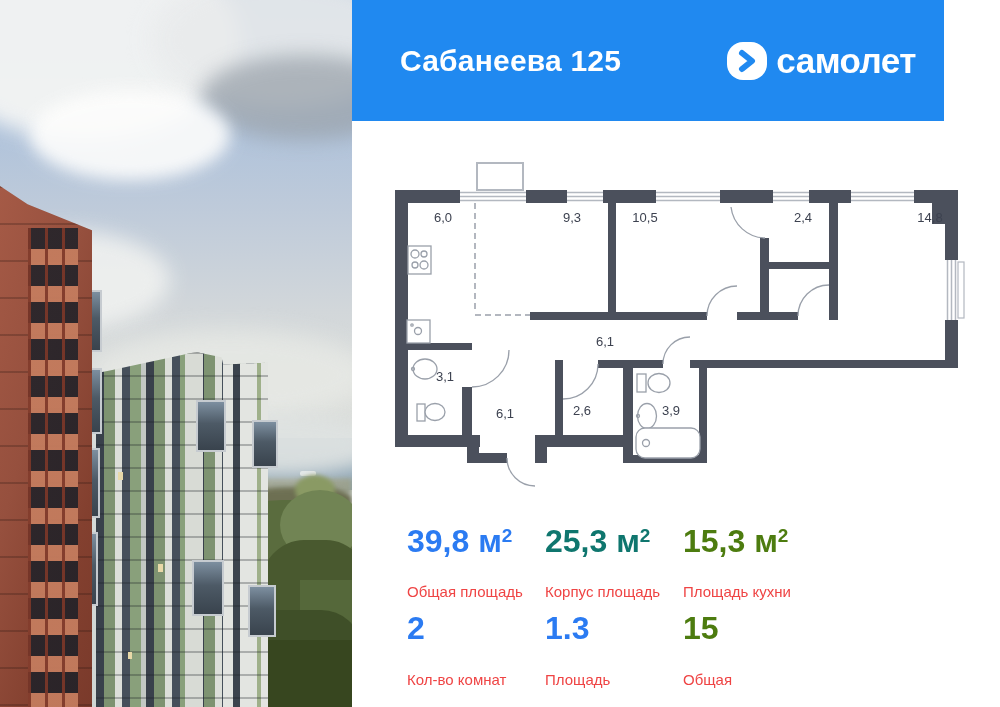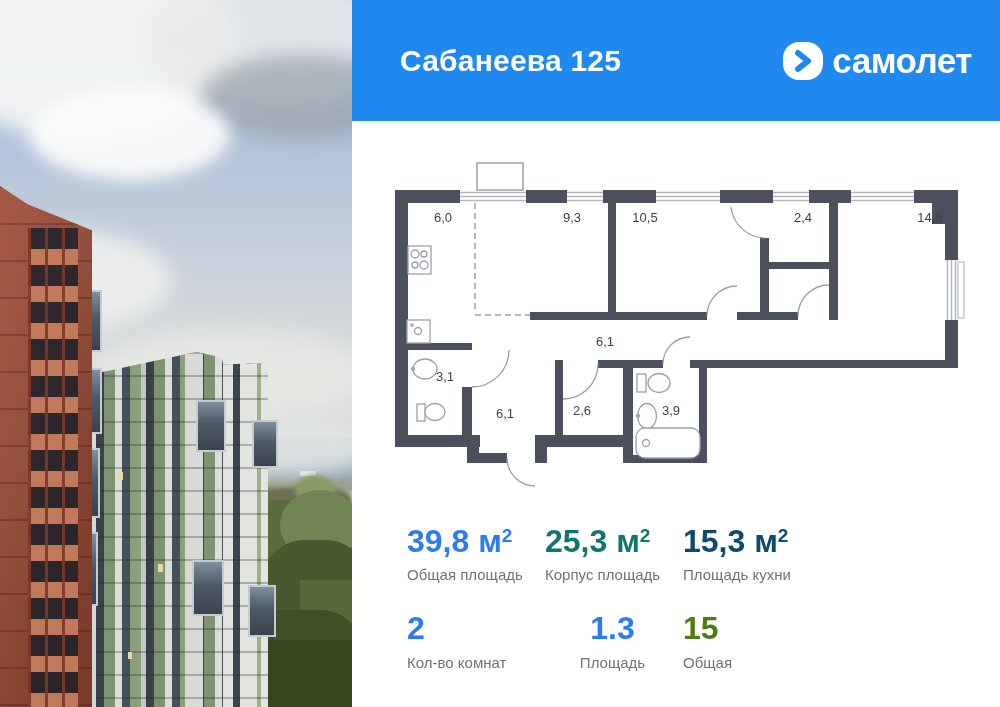--- a/index.html
+++ b/index.html
@@ -58,35 +58,35 @@
      clip-path:polygon(0% 0%,30% 3.5%,100% 8.5%,100% 100%,0% 100%);
      background:linear-gradient(105deg,#a55a46 0%,#96503e 40%,#83402f 75%,#7a3a2b 100%);}
   .red-floors{left:0;top:0;width:100%;height:100%;
      background:repeating-linear-gradient(180deg,rgba(40,20,15,.25) 0 2px,transparent 2px 37px);}
   .red-win{left:30%;top:8%;width:55%;height:92%;
      background:repeating-linear-gradient(180deg,rgba(28,32,40,.85) 0 21px,rgba(196,124,94,.95) 21px 37px);}
   .red-mullions{left:30%;top:8%;width:55%;height:92%;
      background:repeating-linear-gradient(90deg,rgba(125,55,40,.9) 0 3px,transparent 3px 17px);}
   
   .panel{position:absolute;left:352px;top:0;width:648px;height:707px;background:#fff;}
-  .header{position:absolute;left:0;top:0;width:648px;height:121px;background:#2089F0;}
+  .header{position:absolute;left:0;top:0;width:592px;height:121px;background:#2089F0;}
   .title{position:absolute;left:48px;top:0;height:121px;display:flex;align-items:center;
          color:#fff;font-size:30px;font-weight:700;letter-spacing:.2px;}
   .logo{position:absolute;right:28px;top:0;height:121px;display:flex;align-items:center;gap:9px;}
   .logo-text{color:#fff;font-size:35px;font-weight:700;letter-spacing:-.5px;}
   
   .plan{position:absolute;left:43px;top:162px;}
   .plan text{font-family:"Liberation Sans",sans-serif;font-size:13px;fill:#3d4250;}
   
   .stat{position:absolute;width:135px;}
   .stat-value{color:#2B7BF2;font-size:32px;font-weight:700;line-height:1.05;white-space:nowrap;}
   .stat-value sup{font-size:19px;position:relative;top:2px;font-weight:700;}
-  .stat-label{margin-top:8px;font-size:15px;color:#737373;}
+  .stat-label{margin-top:25px;font-size:15px;color:#ef4444;}
   .s1{left:55px;top:524px;} .s2{left:193px;top:524px;} .s3{left:331px;top:524px;}
-  .s4{left:55px;top:612px;} .s5{left:193px;top:612px;text-align:center;} .s6{left:331px;top:612px;}
+  .s4{left:55px;top:612px;} .s5{left:193px;top:612px;} .s6{left:331px;top:612px;}
 </style>
 </head>
 <body>
 
 <div class="card">
 
   <div class="photo">
     <div class="sky"></div>
     <div class="cl cl1"></div>
     <div class="cl cl2"></div>
@@ -243,21 +243,21 @@
 
     <div class="stat s1">
       <div class="stat-value" style="color: rgb(43, 123, 242);"><span>39,8</span>&nbsp;<span>м</span><sup>2</sup></div>
       <div class="stat-label">Общая площадь</div>
     </div>
     <div class="stat s2">
       <div class="stat-value" style="color: #0f766e;"><span>25,3</span>&nbsp;<span>м</span><sup>2</sup></div>
       <div class="stat-label">Корпус площадь</div>
     </div>
     <div class="stat s3">
-      <div class="stat-value" style="color: #0c4a6e;"><span>15,3</span>&nbsp;<span>м</span><sup>2</sup></div>
+      <div class="stat-value" style="color: #4d7c0f;"><span>15,3</span>&nbsp;<span>м</span><sup>2</sup></div>
       <div class="stat-label">Площадь кухни</div>
     </div>
     <div class="stat s4">
       <div class="stat-value" style="color: rgb(43, 123, 242);"><span>2</span></div>
       <div class="stat-label">Кол-во комнат</div>
     </div>
     <div class="stat s5">
       <div class="stat-value" style="color: rgb(43, 123, 242);"><span>1.3</span></div>
       <div class="stat-label">Площадь</div>
     </div>

